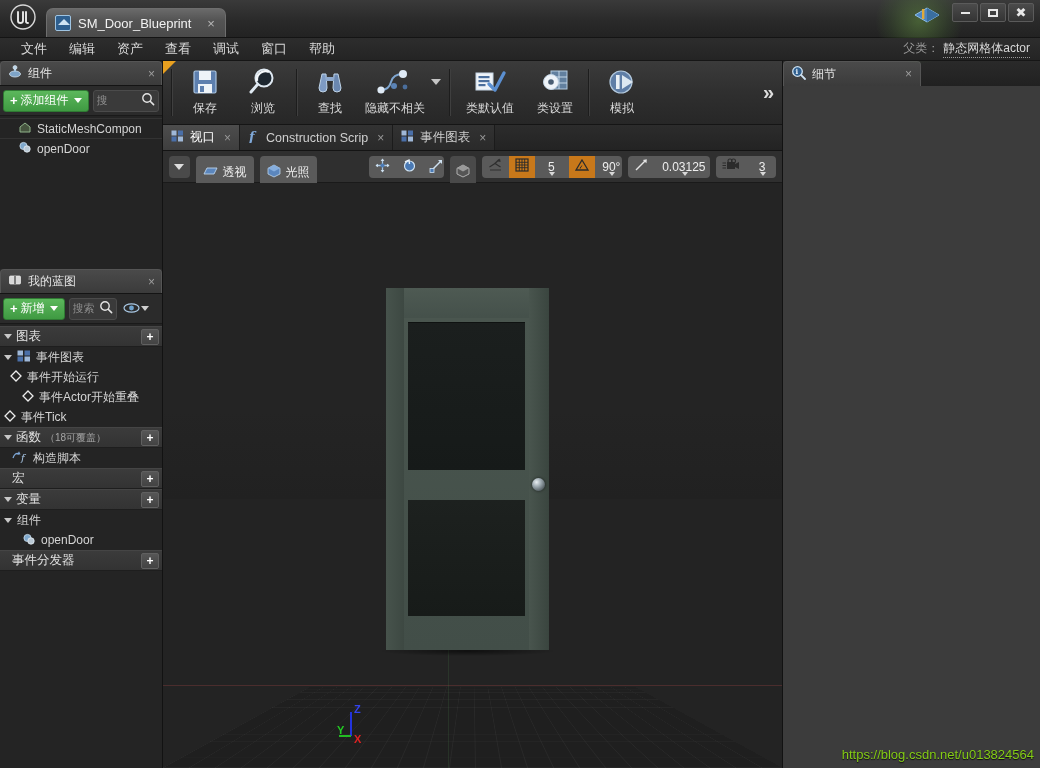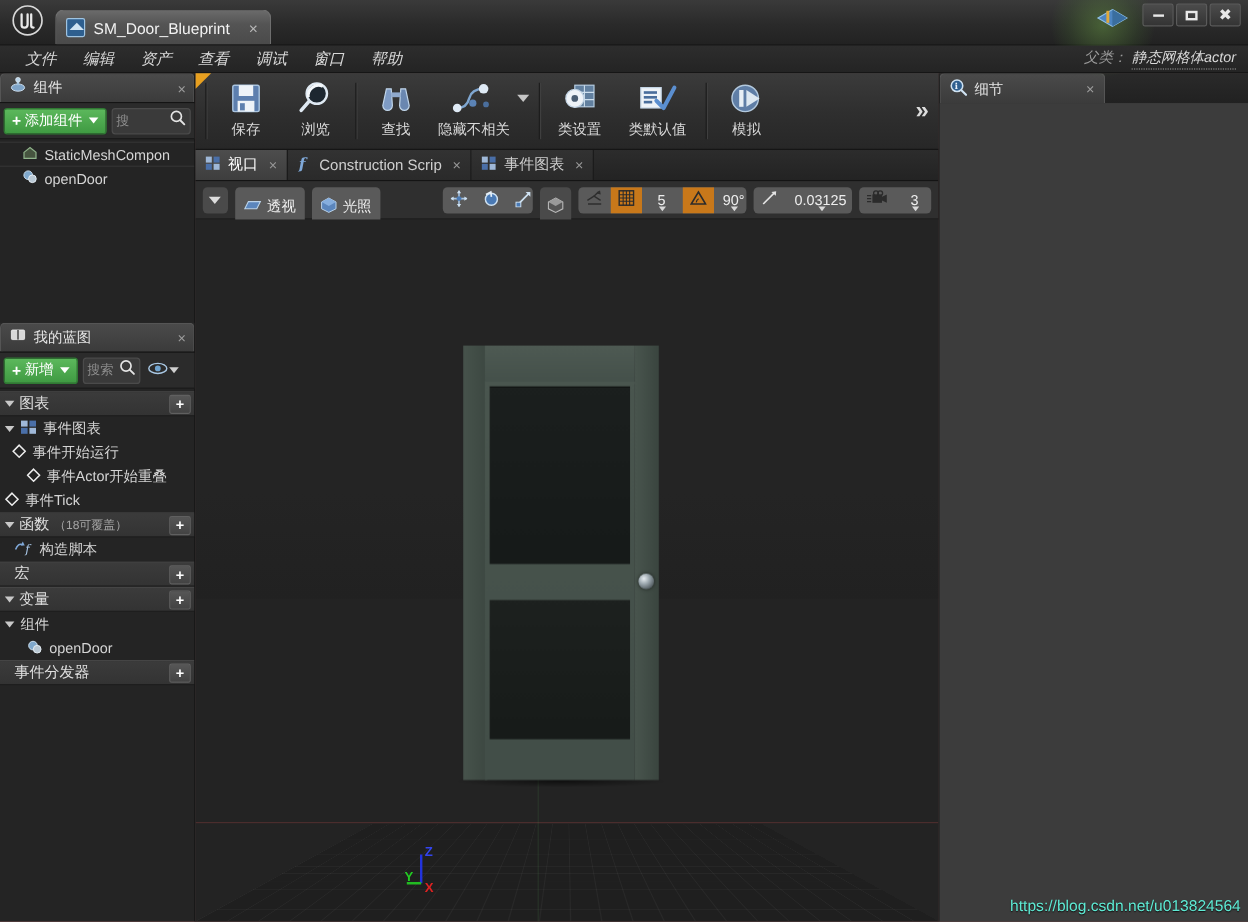--- a/index.html
+++ b/index.html
@@ -97,21 +97,20 @@
   .winbtn .xg { font-size: 13px; font-weight: bold; line-height: 1; }
 
   
   .menubar {
     height: 23px; flex: 0 0 23px;
     background: linear-gradient(180deg,#2d2d2d,#242424);
     border-bottom: 1px solid #161616;
     display: flex; align-items: center;
     padding-left: 10px;
     position: relative;
-    font-style: italic;
   }
   .menu-item {
     font-size: 13px; color: #d8d8d8;
     padding: 2px 11px;
   }
   .parent-class {
     margin-left: auto; padding-right: 10px;
     font-size: 12px; color: #9a9a9a;
     display: flex; gap: 4px; align-items: baseline;
   }
@@ -388,21 +387,21 @@
     box-shadow: 0 0 3px rgba(0,0,0,0.6);
   }
   .door .shadow {
     position: absolute; left: -6px; right: -6px; bottom: -6px; height: 10px;
     background: radial-gradient(ellipse at center,rgba(0,0,0,0.55),rgba(0,0,0,0) 70%);
   }
   .axis-gizmo { position: absolute; left: 174px; bottom: 22px; width: 44px; height: 44px; }
 
   .watermark {
     position: absolute; right: 6px; bottom: 6px;
-    font-size: 13px; color: #5eead4;
+    font-size: 13px; color: #84cc16;
     text-shadow: 0 1px 1px rgba(0,0,0,0.8);
     white-space: nowrap;
   }
 
   
   .rightcol {
     width: 258px; flex: 0 0 258px;
     background: #383838;
     border-left: 1px solid #121212;
     display: flex; flex-direction: column;
@@ -725,44 +724,44 @@
             </span>
             <span class="tb-label">隐藏不相关</span>
           </div>
           <div class="tb-caret">
               <i></i>
             </div>
         </div>
         <div class="tb-sep"></div>
 
         <div class="tb-group">
+          <div class="tb-btn wide">
+            <span class="tb-ico">
+              <svg width="34" height="28" viewBox="0 0 34 28">
+                <rect x="3" y="5" width="17" height="17" fill="#eef3f8" stroke="#c3d4e4" stroke-width="1"></rect>
+                <rect x="5.5" y="8" width="11" height="2.2" fill="#4a6e9c"></rect>
+                <rect x="5.5" y="12" width="11" height="2.2" fill="#4a6e9c"></rect>
+                <rect x="5.5" y="16" width="7" height="2.2" fill="#4a6e9c"></rect>
+                <path d="M16 16 L22 22 L31 5" fill="none" stroke="#5b8fd0" stroke-width="3.4" stroke-linecap="round" stroke-linejoin="round"></path>
+              </svg>
+            </span>
+            <span class="tb-label">类默认值</span>
+          </div>
           <div class="tb-btn">
             <span class="tb-ico">
               <svg width="32" height="30" viewBox="0 0 32 30">
                 <rect x="12" y="4" width="16" height="18" fill="#62809f" stroke="#b4cbe0" stroke-width="1"></rect>
                 <line x1="12" y1="10" x2="28" y2="10" stroke="#cfe0ee" stroke-width="0.9"></line>
                 <line x1="12" y1="16" x2="28" y2="16" stroke="#cfe0ee" stroke-width="0.9"></line>
                 <line x1="20" y1="4" x2="20" y2="22" stroke="#cfe0ee" stroke-width="0.9"></line>
                 <circle cx="12" cy="15" r="7.5" fill="#eef3f8" stroke="#c3d4e4" stroke-width="1"></circle>
                 <circle cx="12" cy="15" r="2.8" fill="#4a5d72"></circle>
               </svg>
             </span>
             <span class="tb-label">类设置</span>
-          </div>
-          <div class="tb-btn wide">
-            <span class="tb-ico">
-              <svg width="34" height="28" viewBox="0 0 34 28">
-                <rect x="3" y="5" width="17" height="17" fill="#eef3f8" stroke="#c3d4e4" stroke-width="1"></rect>
-                <rect x="5.5" y="8" width="11" height="2.2" fill="#4a6e9c"></rect>
-                <rect x="5.5" y="12" width="11" height="2.2" fill="#4a6e9c"></rect>
-                <rect x="5.5" y="16" width="7" height="2.2" fill="#4a6e9c"></rect>
-                <path d="M16 16 L22 22 L31 5" fill="none" stroke="#5b8fd0" stroke-width="3.4" stroke-linecap="round" stroke-linejoin="round"></path>
-              </svg>
-            </span>
-            <span class="tb-label">类默认值</span>
           </div>
         </div>
         <div class="tb-sep"></div>
 
         <div class="tb-group">
           <div class="tb-btn">
             <span class="tb-ico">
               <svg width="34" height="30" viewBox="0 0 34 30">
                 <circle cx="16" cy="15" r="11" fill="#5f7ea6" stroke="#b3c9dd" stroke-width="1.2"></circle>
                 <rect x="11" y="8" width="3.6" height="14" fill="#e8eff5"></rect>

